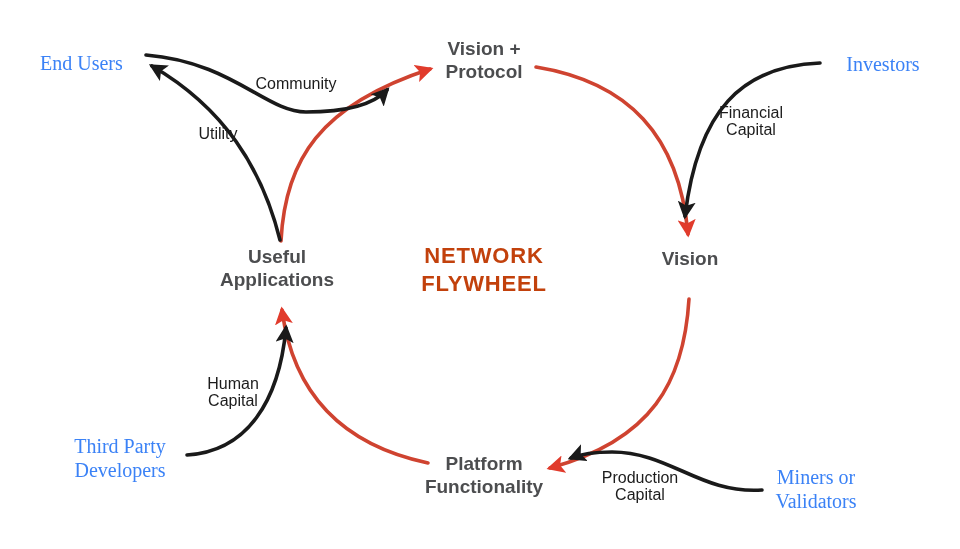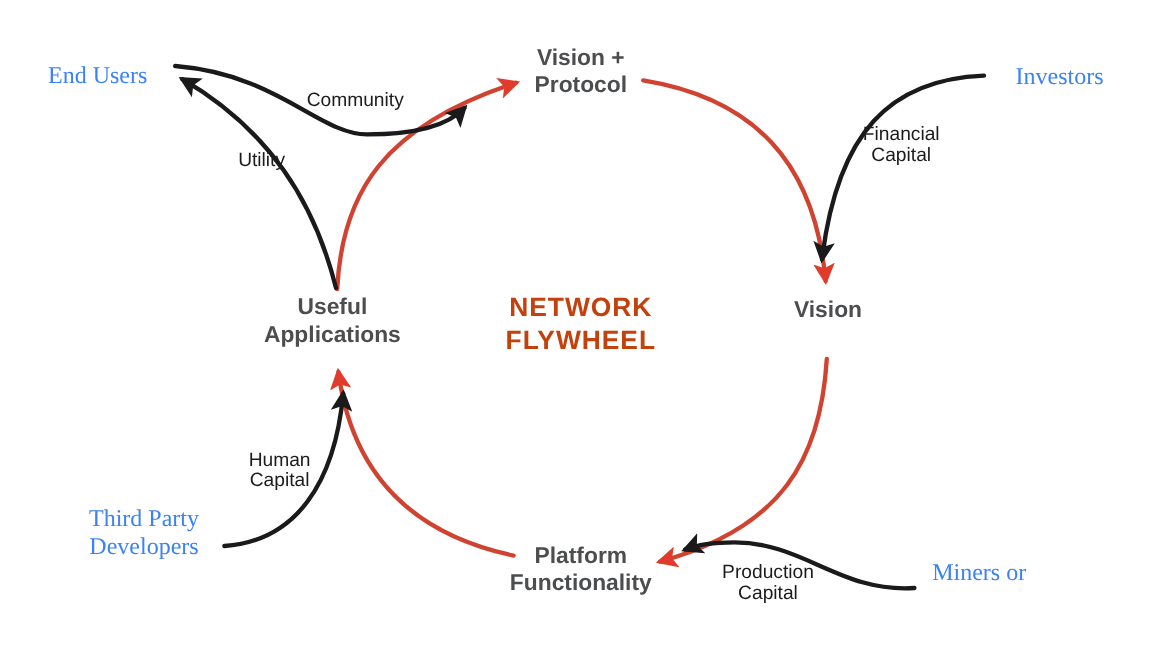--- a/index.html
+++ b/index.html
@@ -41,21 +41,21 @@
     line-height: 28px;
     font-weight: 700;
     letter-spacing: 0.8px;
   }
   .center-title .t1 { color: #c2410c; display: block; }
   .center-title .t2 { color: #c2410c; display: block; }
 
   
   .pos-end-users      { left: 40px;  top: 51px;  width: 110px; text-align: left; }
   .pos-investors      { left: 828px; top: 52px;  width: 110px; text-align: center; }
-  .pos-third-party    { left: 45px;  top: 420px; width: 150px; }
+  .pos-third-party    { left: 45px;  top: 434px; width: 150px; }
   .pos-miners         { left: 741px; top: 465px; width: 150px; }
   .pos-vision         { left: 414px; top: 37px;  width: 140px; text-align: center; }
   .pos-token          { left: 640px; top: 247px; width: 100px; }
   .pos-useful         { left: 207px; top: 245px; width: 140px; }
   .pos-platform       { left: 414px; top: 452px; width: 140px; }
   .pos-community      { left: 246px; top: 75px;  width: 100px; }
   .pos-utility        { left: 178px; top: 125px; width: 80px;  }
   .pos-financial      { left: 706px; top: 104px; width: 90px;  }
   .pos-human          { left: 188px; top: 375px; width: 90px;  }
   .pos-production     { left: 595px; top: 469px; width: 90px; text-align: center;  }
@@ -114,20 +114,21 @@
   </div>
 
   <div class="label entity pos-end-users">End Users</div>
   <div class="label entity pos-investors">Investors</div>
   <div class="label entity pos-third-party">
     <span style="display:block">Third Party</span>
     <span style="display:block">Developers</span>
   </div>
   <div class="label entity pos-miners">
     <span style="display:block">Miners or</span>
+    <span style="display:block">Validators</span>
   </div>
 
   <div class="label flow pos-community">Community</div>
   <div class="label flow pos-utility">Utility</div>
   <div class="label flow pos-financial">
     <span style="display:block">Financial</span>
     <span style="display:block">Capital</span>
   </div>
   <div class="label flow pos-human">
     <span style="display:block">Human</span>

